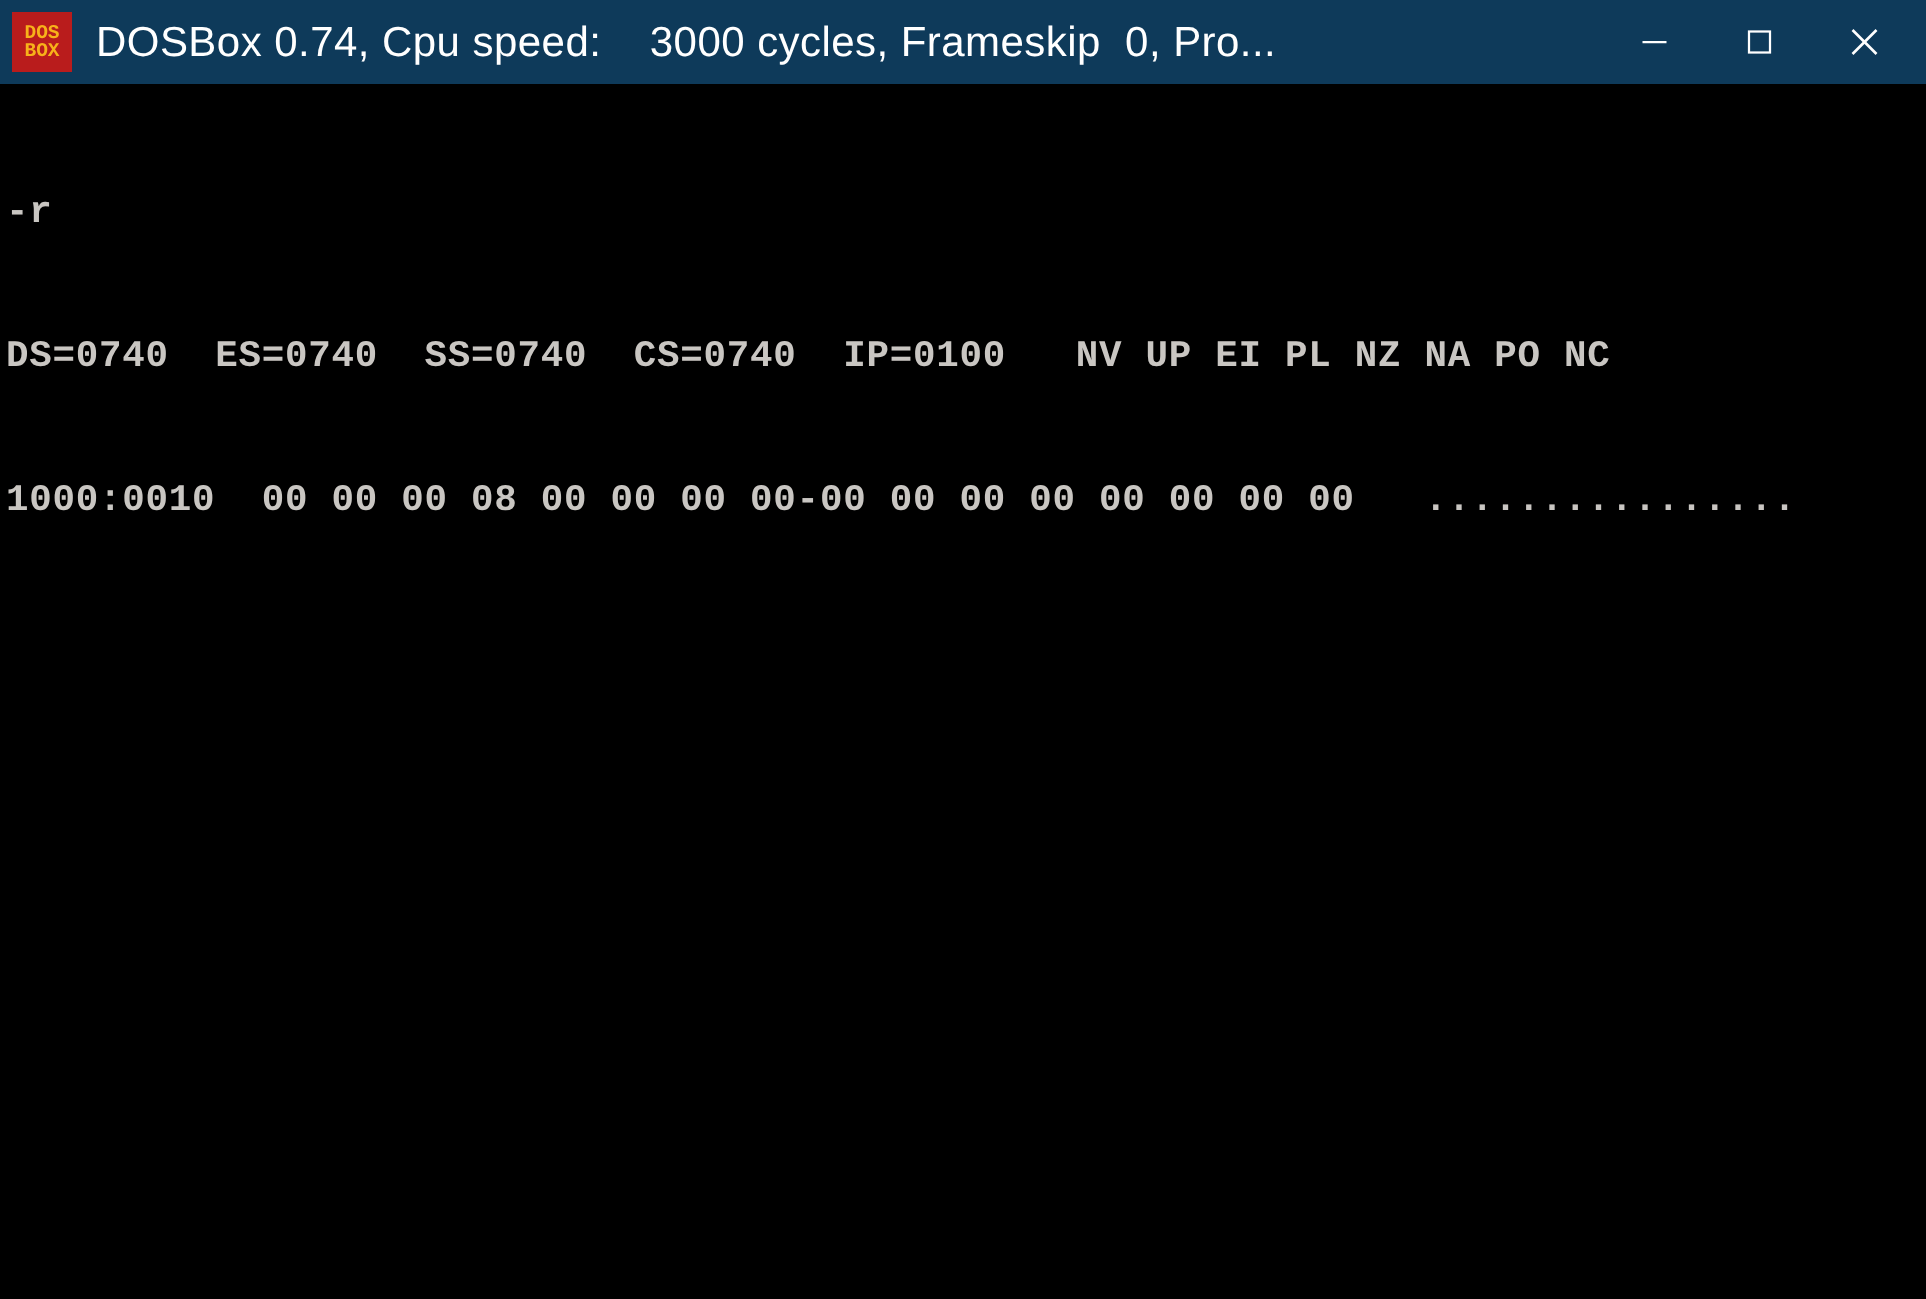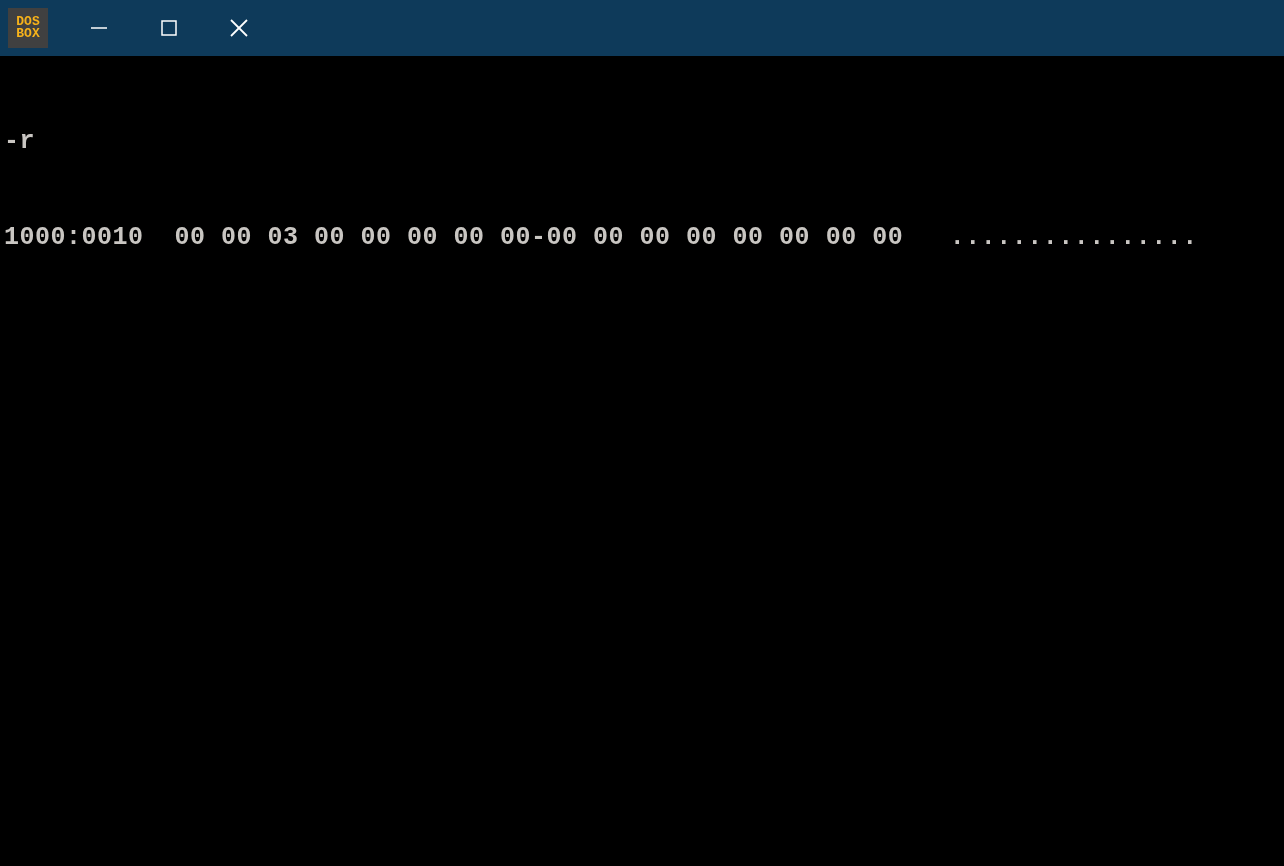--- a/index.html
+++ b/index.html
@@ -16,21 +16,21 @@
     display: flex;
     align-items: center;
     padding: 0 6px 0 8px;
     color: #fff;
     font-family: -apple-system, "Segoe UI", Tahoma, sans-serif;
     font-size: 28px;
   }
   .app-icon {
     width: 40px;
     height: 40px;
-    background: #404040;
+    background: #b91c1c;
     display: inline-flex;
     align-items: center;
     justify-content: center;
     margin-right: 16px;
     font-family: "Courier New", monospace;
     font-size: 13px;
     font-weight: 900;
     color: #f7b21a;
     line-height: 0.9;
     text-align: center;
@@ -58,20 +58,21 @@
     font-family: "Lucida Console", "Courier New", monospace;
   }
   .row { white-space: pre; }
 </style>
 </head>
 <body>
 
 <div class="titlebar">
   <span class="app-icon">DOS
 BOX</span>
+  <span class="title-text">DOSBox 0.74, Cpu speed:    3000 cycles, Frameskip  0, Pro...</span>
   <div class="win-controls">
     <span class="win-btn">
       <svg width="20" height="20" viewBox="0 0 20 20">
           <line x1="2" y1="10" x2="18" y2="10" stroke-width="1.5"></line>
         </svg>
     </span>
     <span class="win-btn">
       <svg width="18" height="18" viewBox="0 0 18 18">
           <rect x="2" y="2" width="14" height="14" stroke-width="1.5"></rect>
         </svg>
@@ -80,21 +81,22 @@
       <svg width="22" height="22" viewBox="0 0 22 22">
           <line x1="3" y1="3" x2="19" y2="19" stroke-width="1.8"></line>
           <line x1="19" y1="3" x2="3" y2="19" stroke-width="1.8"></line>
         </svg>
     </span>
   </div>
 </div>
 
 <div class="terminal">
   <div class="row">-r</div>
-  <div class="row">1000:0010  00 00 03 00 00 00 00 00-00 00 00 00 00 00 00 00   ................</div>
+  <div class="row">DS=0740  ES=0740  SS=0740  CS=0740  IP=0100   NV UP EI PL NZ NA PO NC</div>
+  <div class="row">1000:0010  00 00 00 08 00 00 00 00-00 00 00 00 00 00 00 00   ................</div>
   
   
   
   
   
   
   
   
   
   

